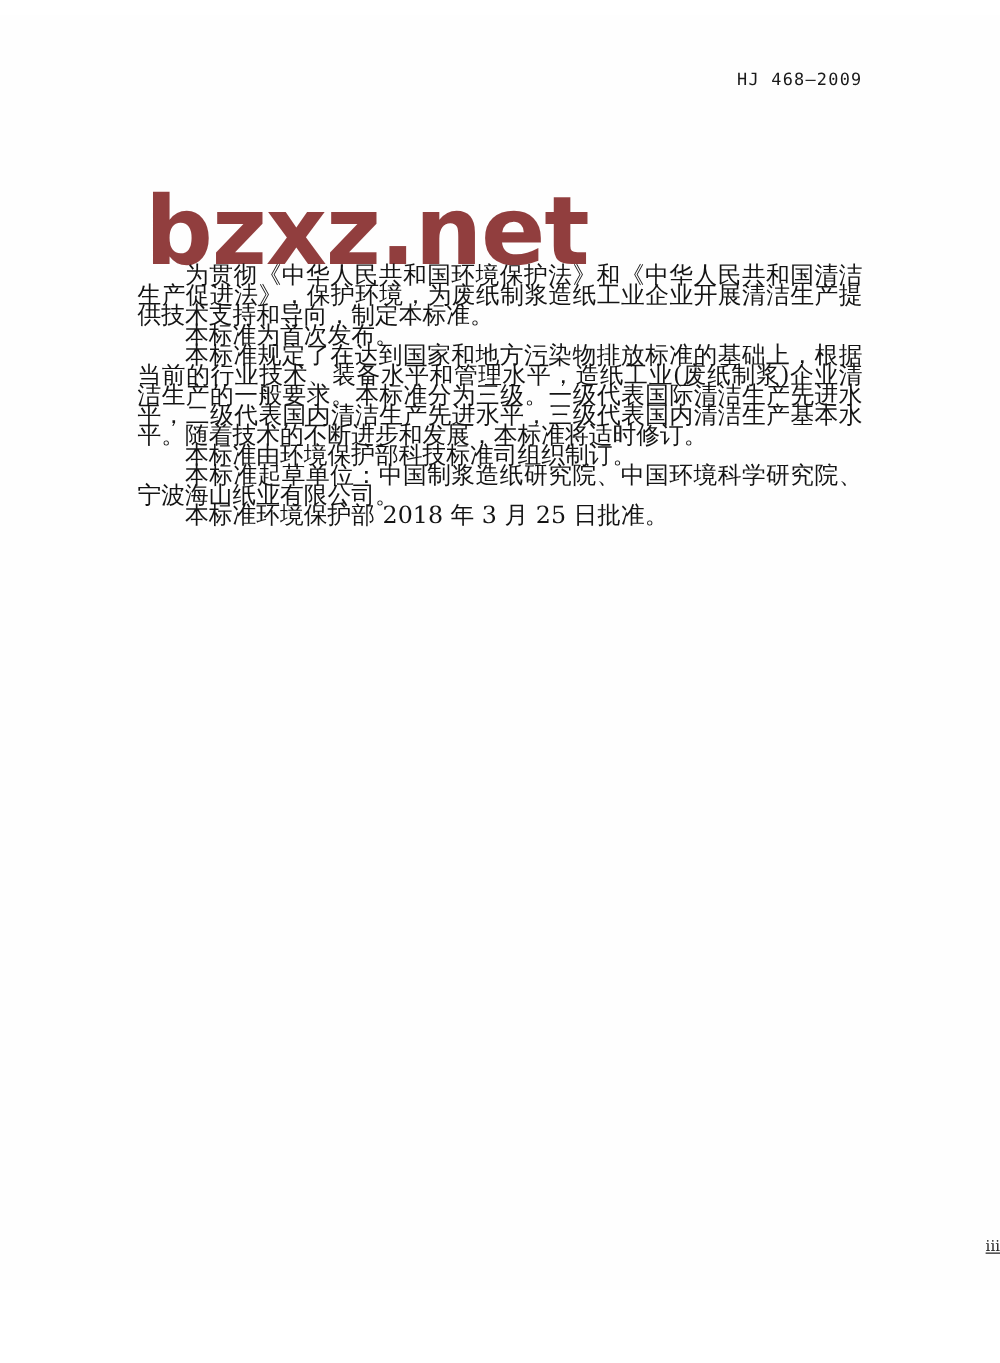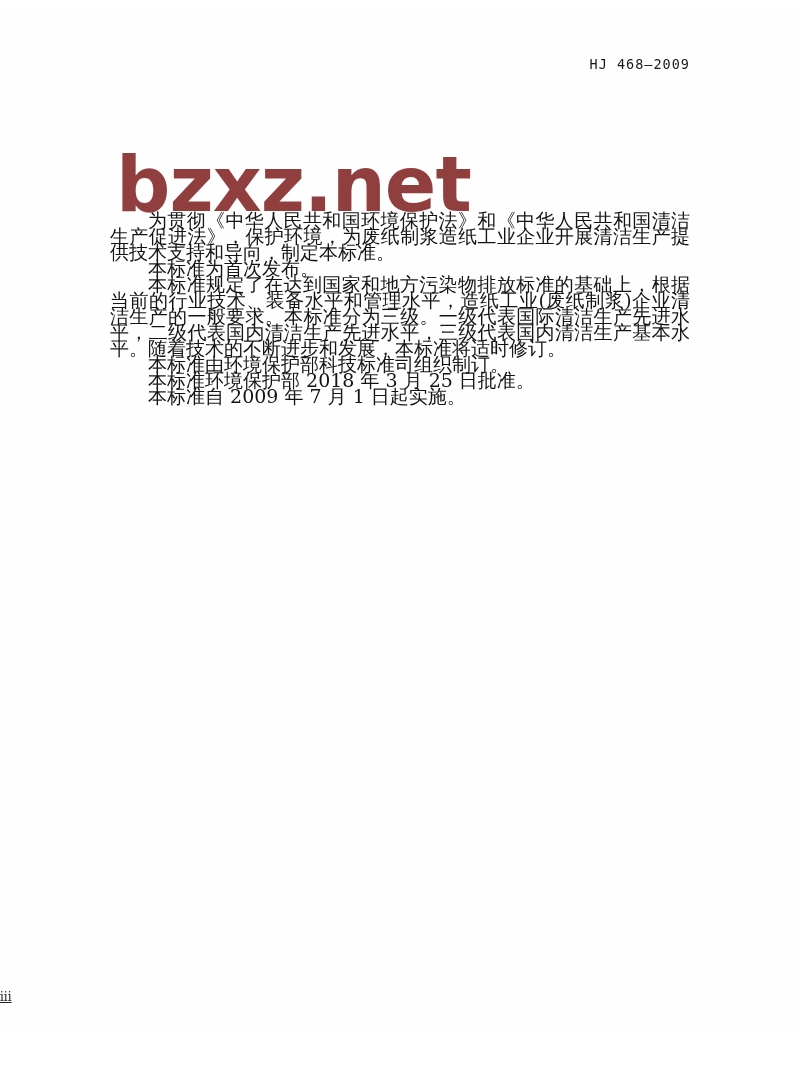--- a/index.html
+++ b/index.html
@@ -76,21 +76,21 @@
     margin: 0;
   }
   .indent2 {
     text-indent: 2em;
   }
   .footer-page {
     position: absolute;
     left: 0;
     right: 0;
     bottom: 28px;
-    text-align: left;
+    text-align: right;
     font-family: "DejaVu Serif", "Liberation Serif", serif;
     font-size: 12px;
     color: #222;
     text-decoration: underline;
   }
 </style>
 </head>
 <body>
 
 <div class="page">
@@ -98,19 +98,19 @@
   <div class="header-code">HJ 468—2009</div>
 
   <div class="watermark">bzxz.net</div>
 
 
   <div class="body-text">
     <p class="indent2">为贯彻《中华人民共和国环境保护法》和《中华人民共和国清洁生产促进法》，保护环境，为废纸制浆造纸工业企业开展清洁生产提供技术支持和导向，制定本标准。</p>
     <p class="indent2">本标准为首次发布。</p>
     <p class="indent2">本标准规定了在达到国家和地方污染物排放标准的基础上，根据当前的行业技术、装备水平和管理水平，造纸工业(废纸制浆)企业清洁生产的一般要求。本标准分为三级。一级代表国际清洁生产先进水平，二级代表国内清洁生产先进水平，三级代表国内清洁生产基本水平。随着技术的不断进步和发展，本标准将适时修订。</p>
     <p class="indent2">本标准由环境保护部科技标准司组织制订。</p>
+    <p class="indent2">本标准起草单位：中国制浆造纸研究院、中国环境科学研究院、宁波海山纸业有限公司。</p>
     <p class="indent2">本标准环境保护部 2018 年 3 月 25 日批准。</p>
-    <p class="indent2">本标准自 2009 年 7 月 1 日起实施。</p>
   </div>
 
   <div class="footer-page">iii</div>
 
 </div>
 
 </body></html>

